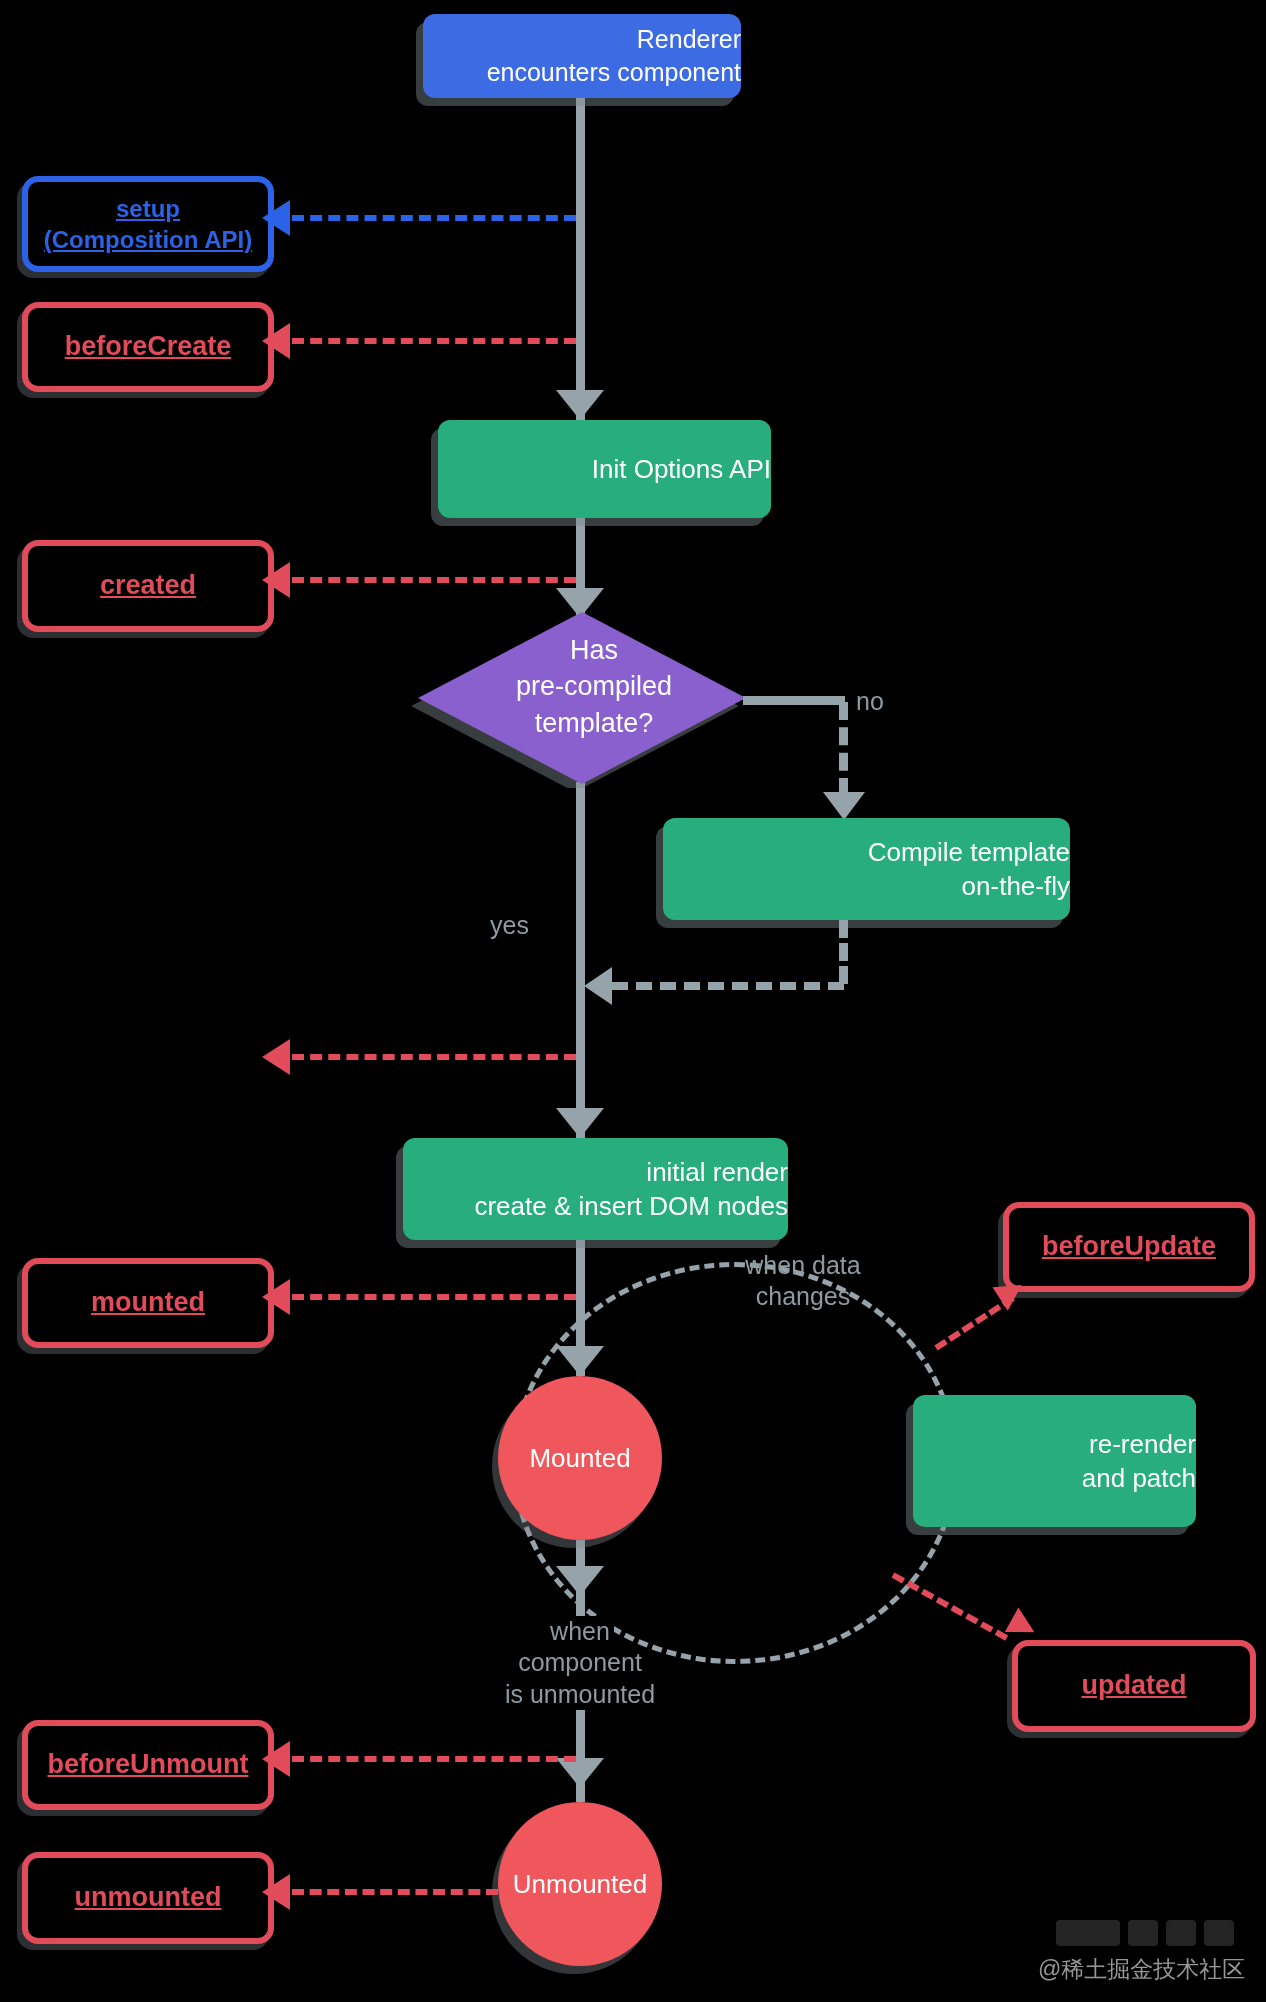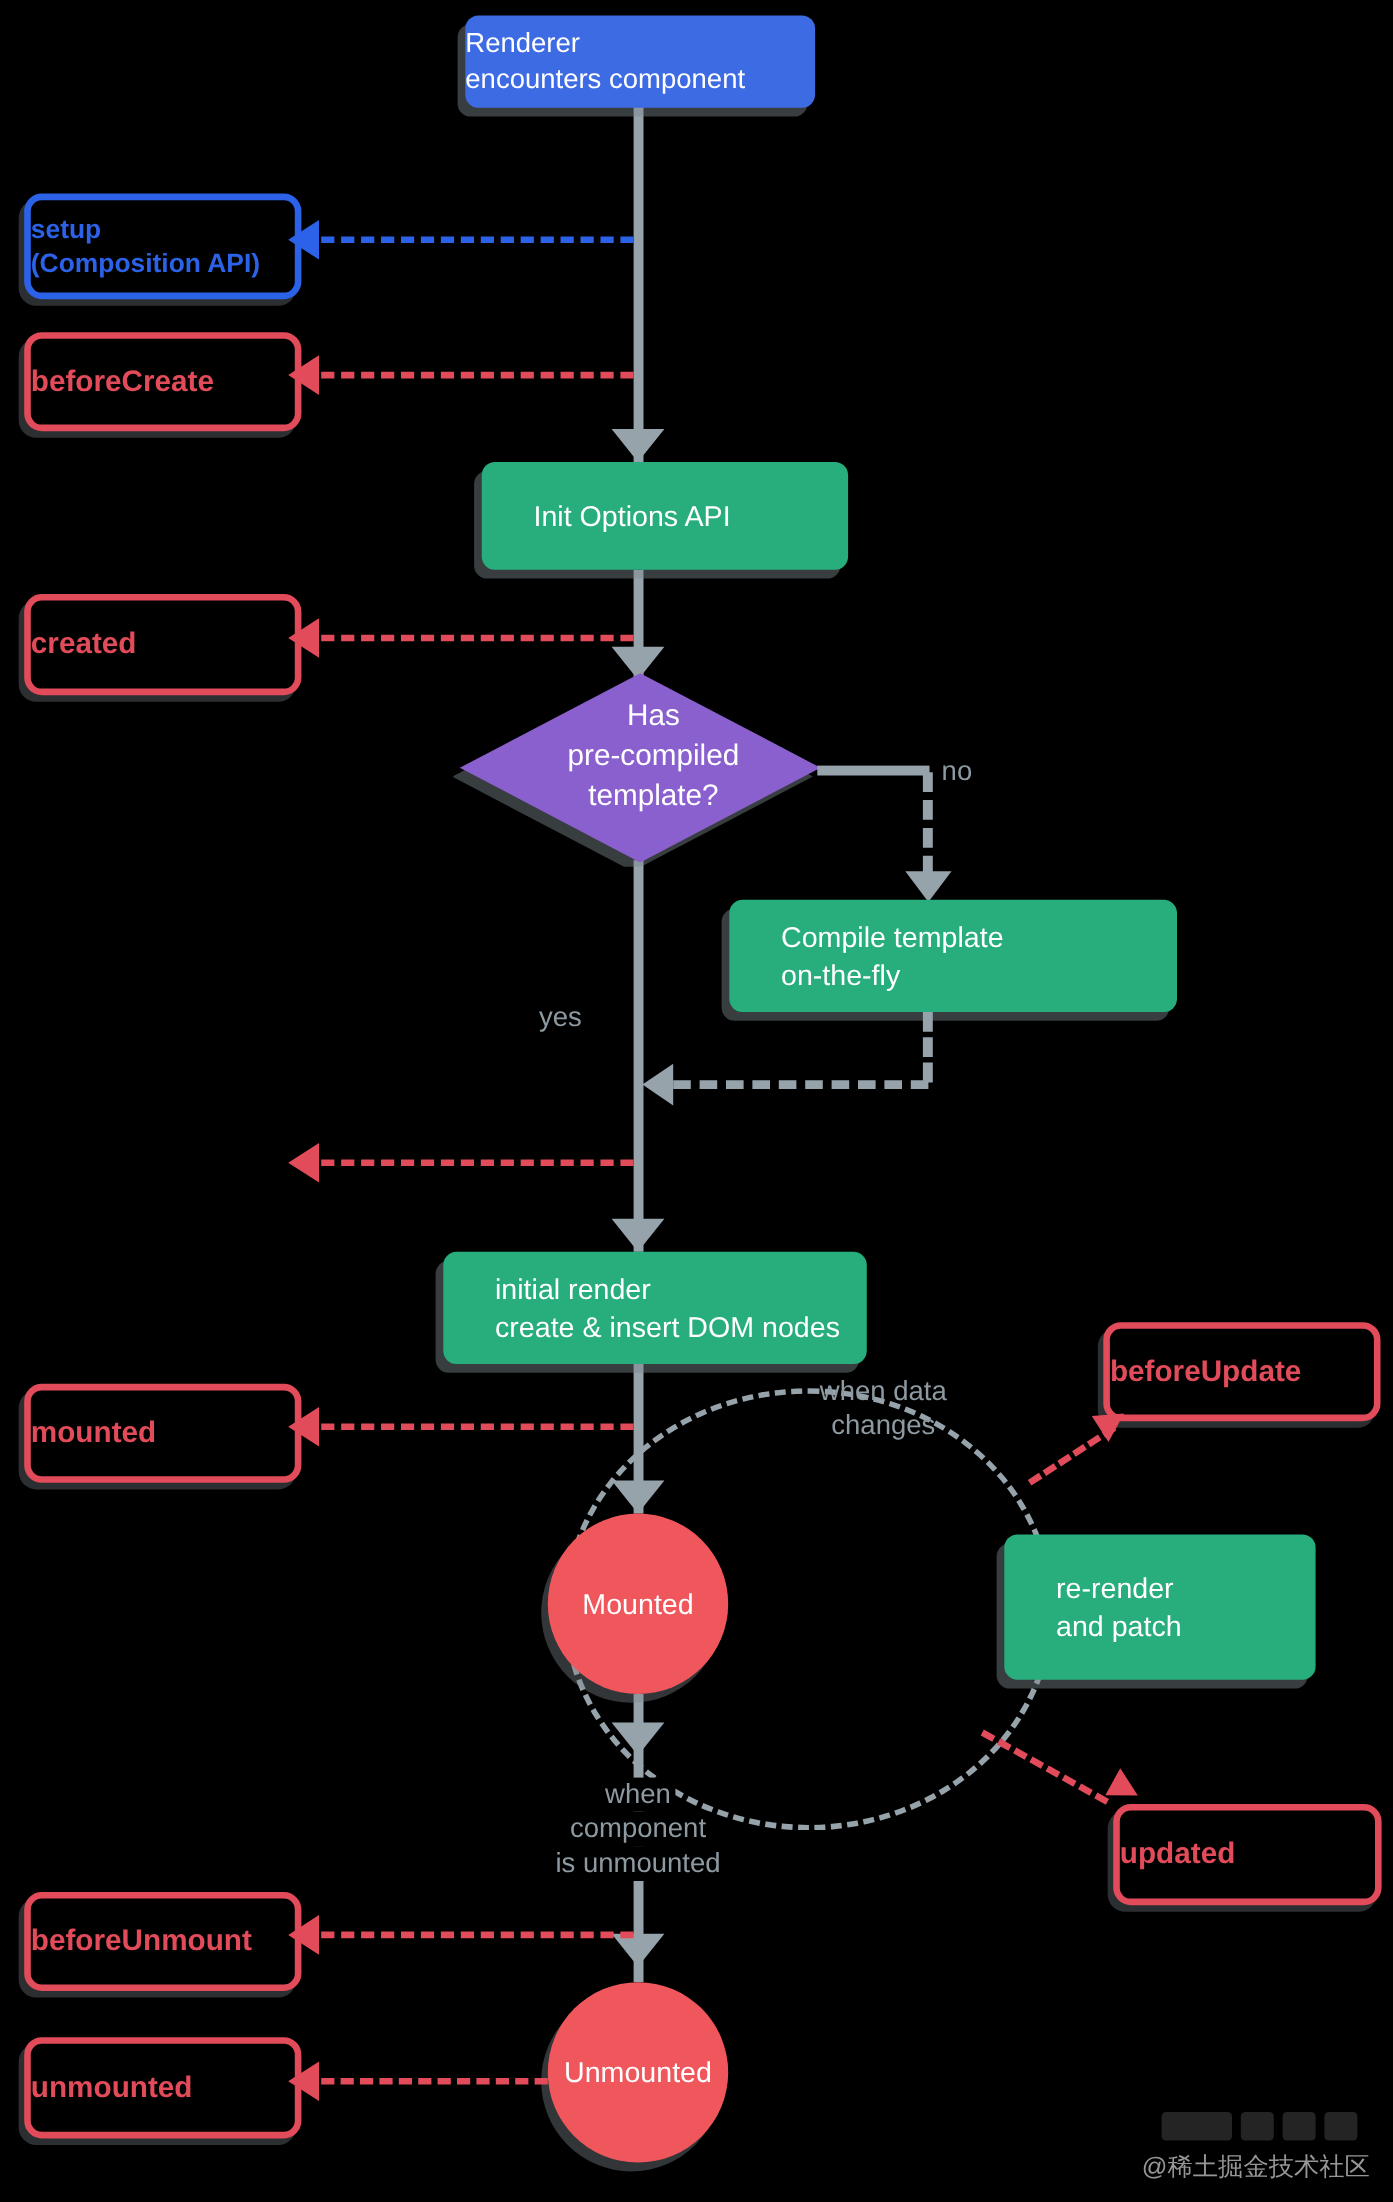--- a/index.html
+++ b/index.html
@@ -1,29 +1,29 @@
 <!DOCTYPE html>
 <html><head>
 <meta charset="utf-8">
 <style>
   html,body{margin:0;padding:0;background:#000;}
   #stage{position:relative;width:1266px;height:2002px;background:#000000;overflow:hidden;
          font-family:"Liberation Sans","DejaVu Sans",sans-serif;}
   .abs{position:absolute;}
   
-  .fillbox{border-radius:12px;display:flex;flex-direction:column;align-items:flex-start;justify-content:center;
+  .fillbox{border-radius:12px;display:flex;flex-direction:column;align-items:flex-end;justify-content:center;
            color:#fff;font-size:26px;line-height:1.32;text-align:center;
            box-shadow:-7px 8px 0 rgba(125,135,141,0.45);}
   .blue{background:#3D6BE3;}
   .green{background:#27AE7C;padding-left:47px;}
   
   .hookbox{border:6px solid #E14B5A;border-radius:16px;background:#000;
-           display:flex;flex-direction:column;align-items:flex-start;justify-content:center;
+           display:flex;flex-direction:column;align-items:center;justify-content:center;
            color:#E14B5A;font-size:27px;font-weight:600;line-height:1.3;text-align:center;
-           box-shadow:-5px 6px 0 rgba(125,135,141,0.35);}
+           box-shadow:-5px 6px 0 rgba(125,135,141,0.35);text-decoration:underline;}
   .hookbox.bluehook{border-color:#2B62E8;color:#2B62E8;}
   
   .vline{width:9px;background:#97A3AB;}
   .hline{height:9px;background:#97A3AB;}
   .dash-h-red{border-top:6px dashed #E14B5A;height:0;}
   .dash-h-blue{border-top:6px dashed #2B62E8;height:0;}
   .dash-h-gray{border-top:8px dashed #97A3AB;height:0;}
   .dash-v-gray{border-left:9px dashed #97A3AB;width:0;}
   
   .arr-down{width:0;height:0;border-left:24px solid transparent;border-right:24px solid transparent;border-top:30px solid #97A3AB;}

